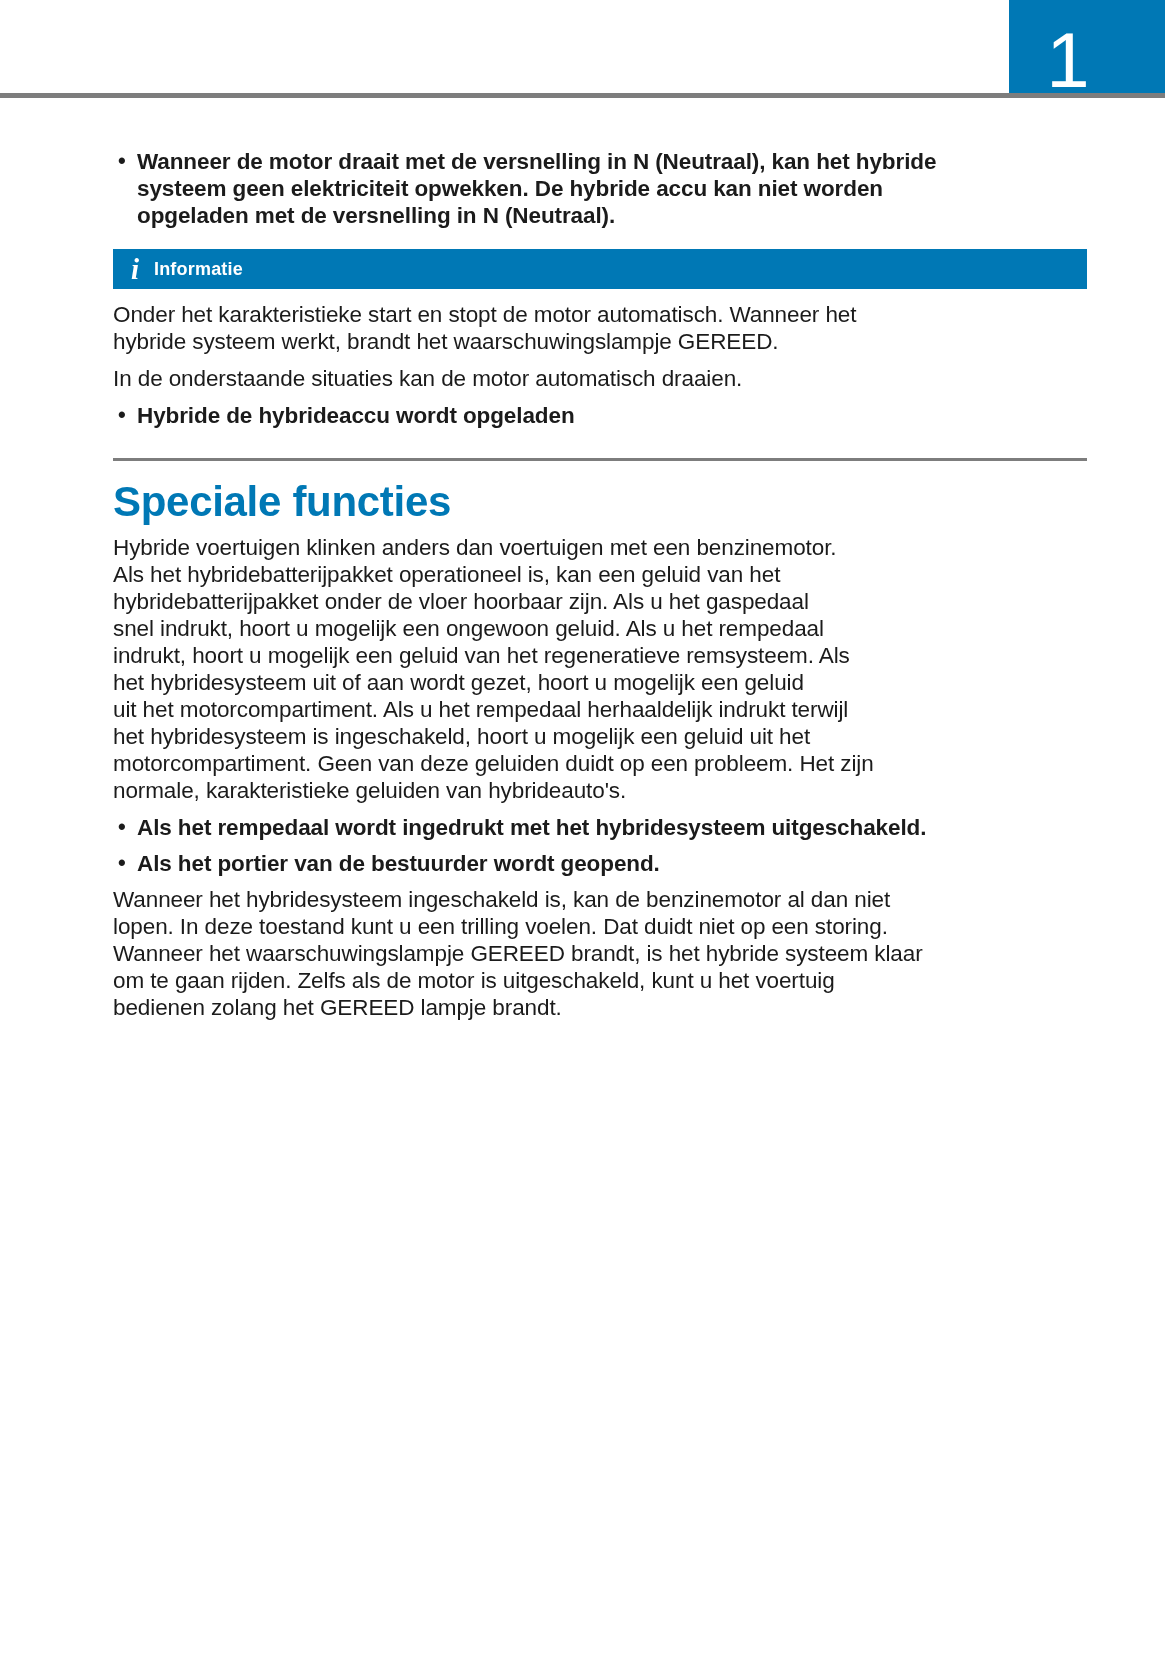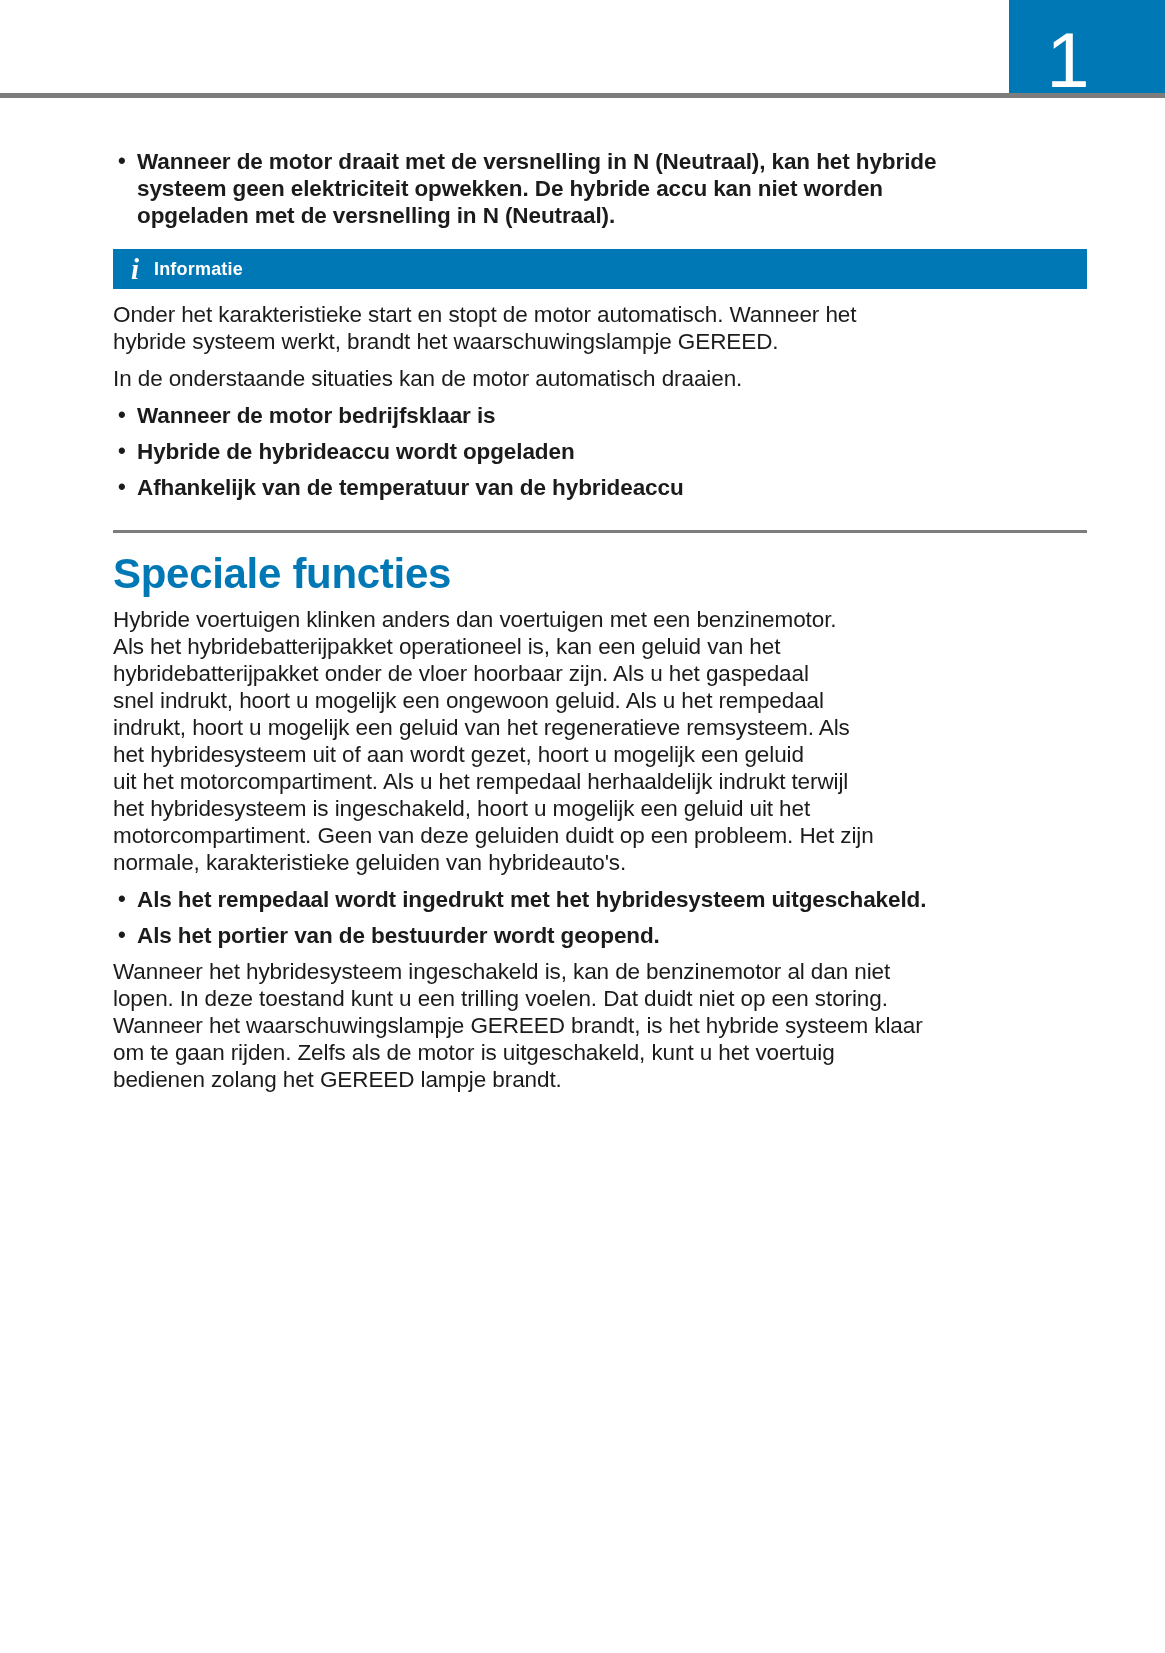--- a/index.html
+++ b/index.html
@@ -95,23 +95,21 @@
     <div class="info-bar">
       <span class="info-i">i</span>
       <span class="info-title">Informatie</span>
     </div>
 
     <p>Onder het karakteristieke start en stopt de motor automatisch. Wanneer het
 hybride systeem werkt, brandt het waarschuwingslampje GEREED.</p>
     <p>In de onderstaande situaties kan de motor automatisch draaien.</p>
 
     <ul class="bullets">
-      <li>Wanneer de motor bedrijfsklaar is</li>
       <li>Hybride de hybrideaccu wordt opgeladen</li>
-      <li>Afhankelijk van de temperatuur van de hybrideaccu</li>
     </ul>
 
     <div class="section-rule"></div>
 
     <h2 class="section-heading">Speciale functies</h2>
 
     <p>Hybride voertuigen klinken anders dan voertuigen met een benzinemotor.
 Als het hybridebatterijpakket operationeel is, kan een geluid van het
 hybridebatterijpakket onder de vloer hoorbaar zijn. Als u het gaspedaal
 snel indrukt, hoort u mogelijk een ongewoon geluid. Als u het rempedaal

